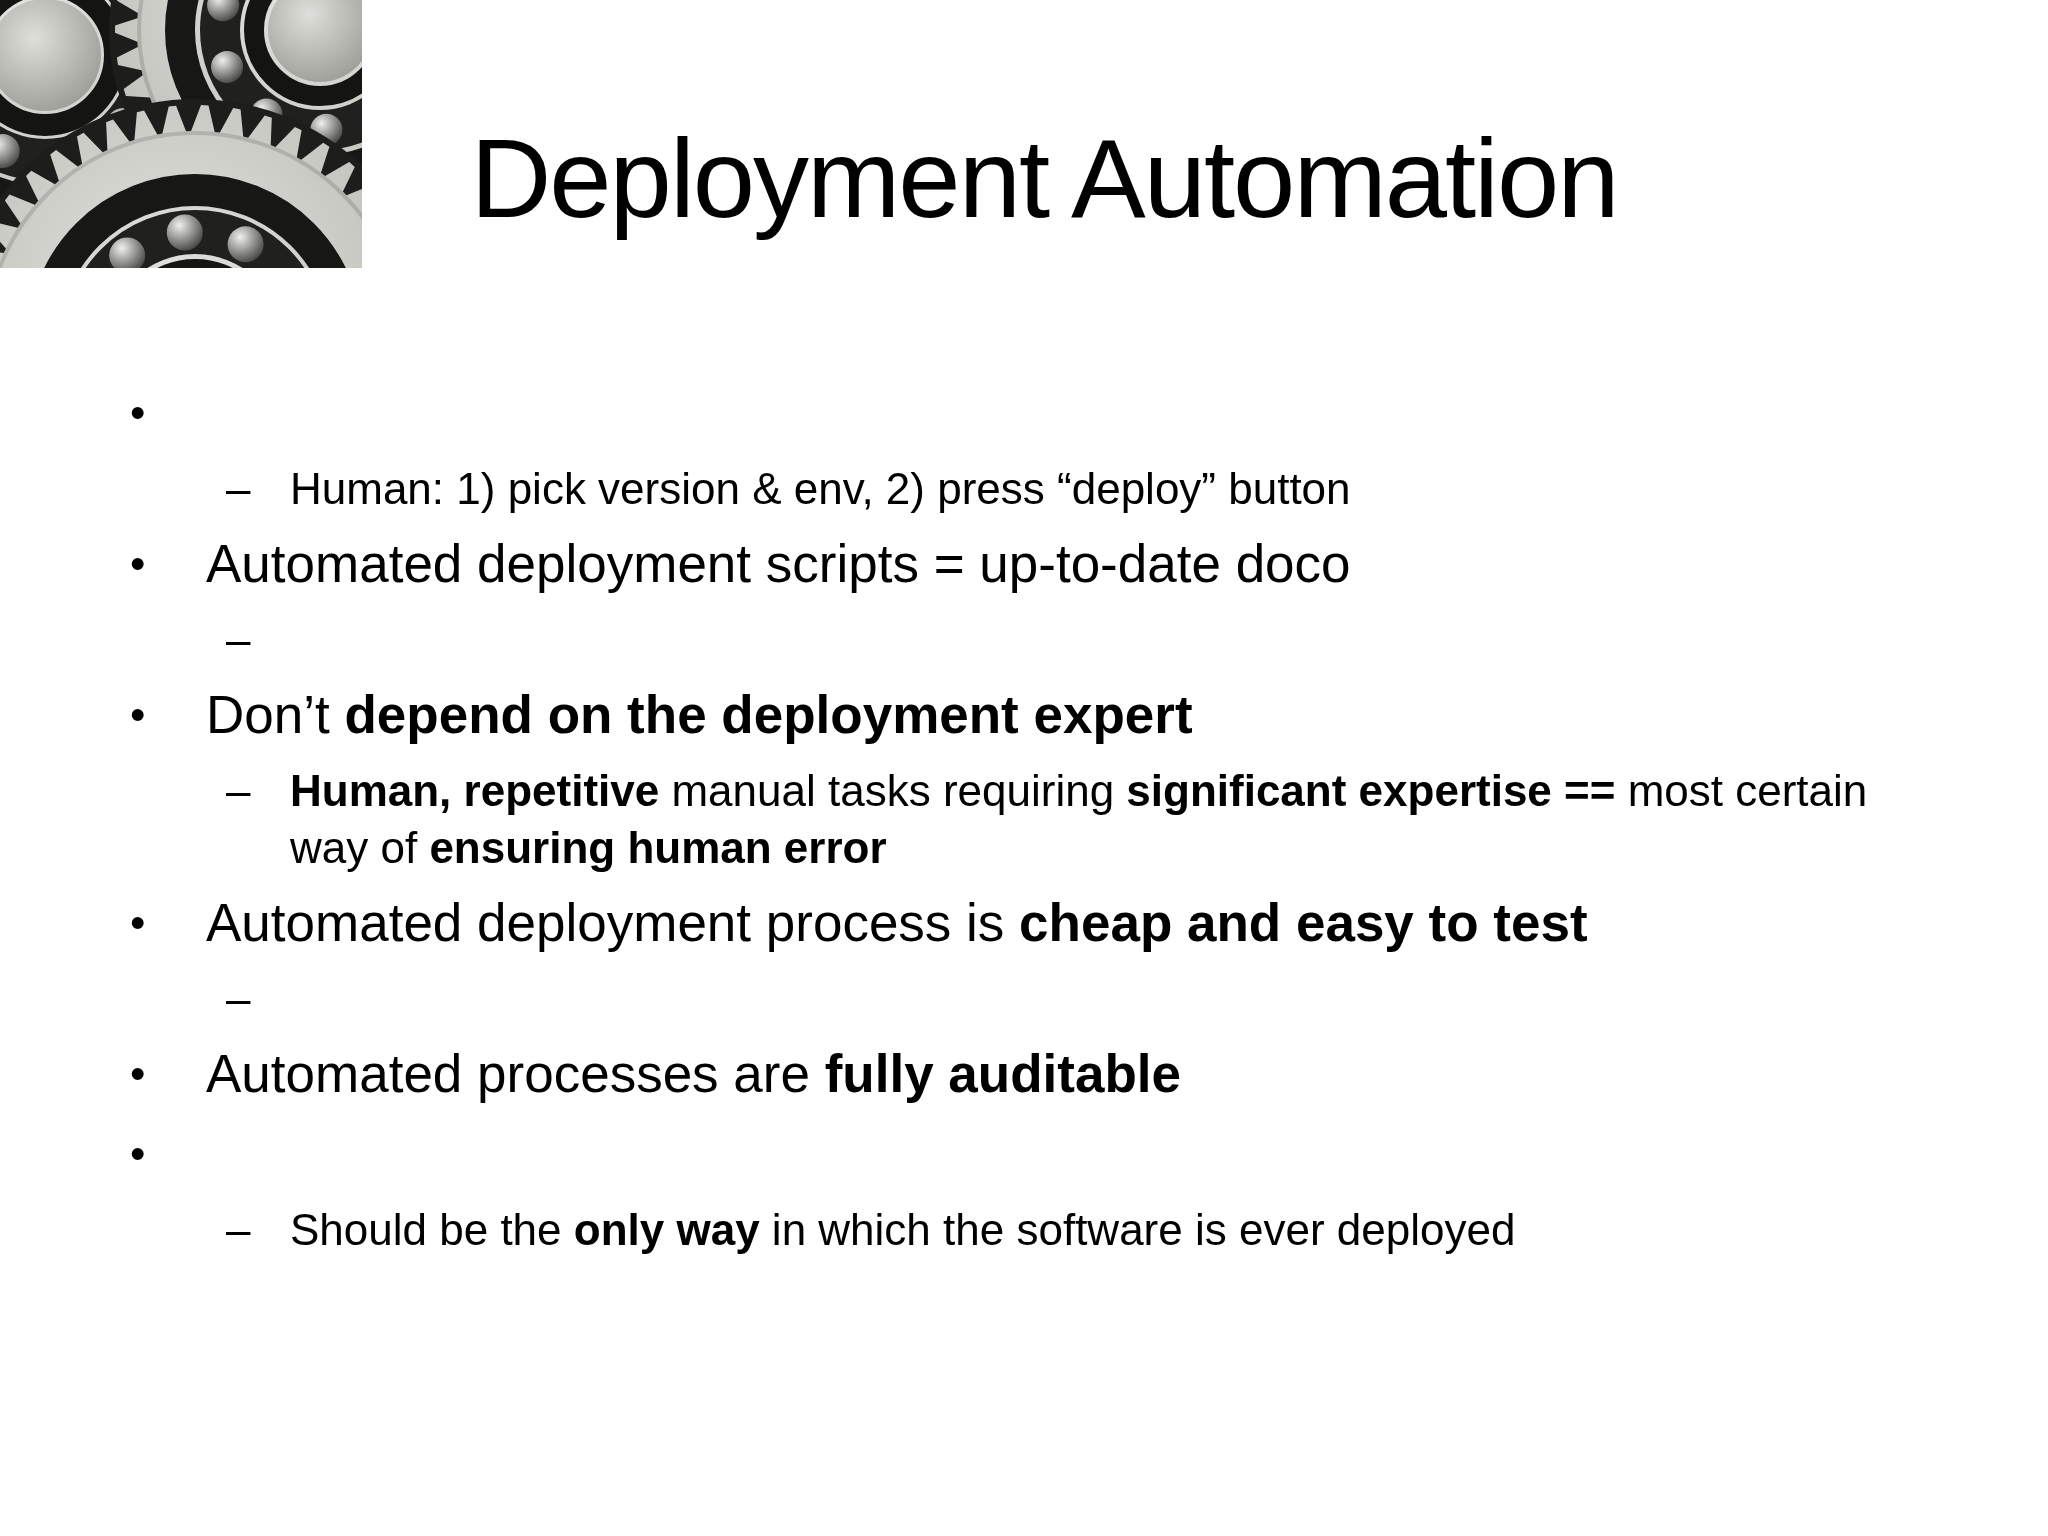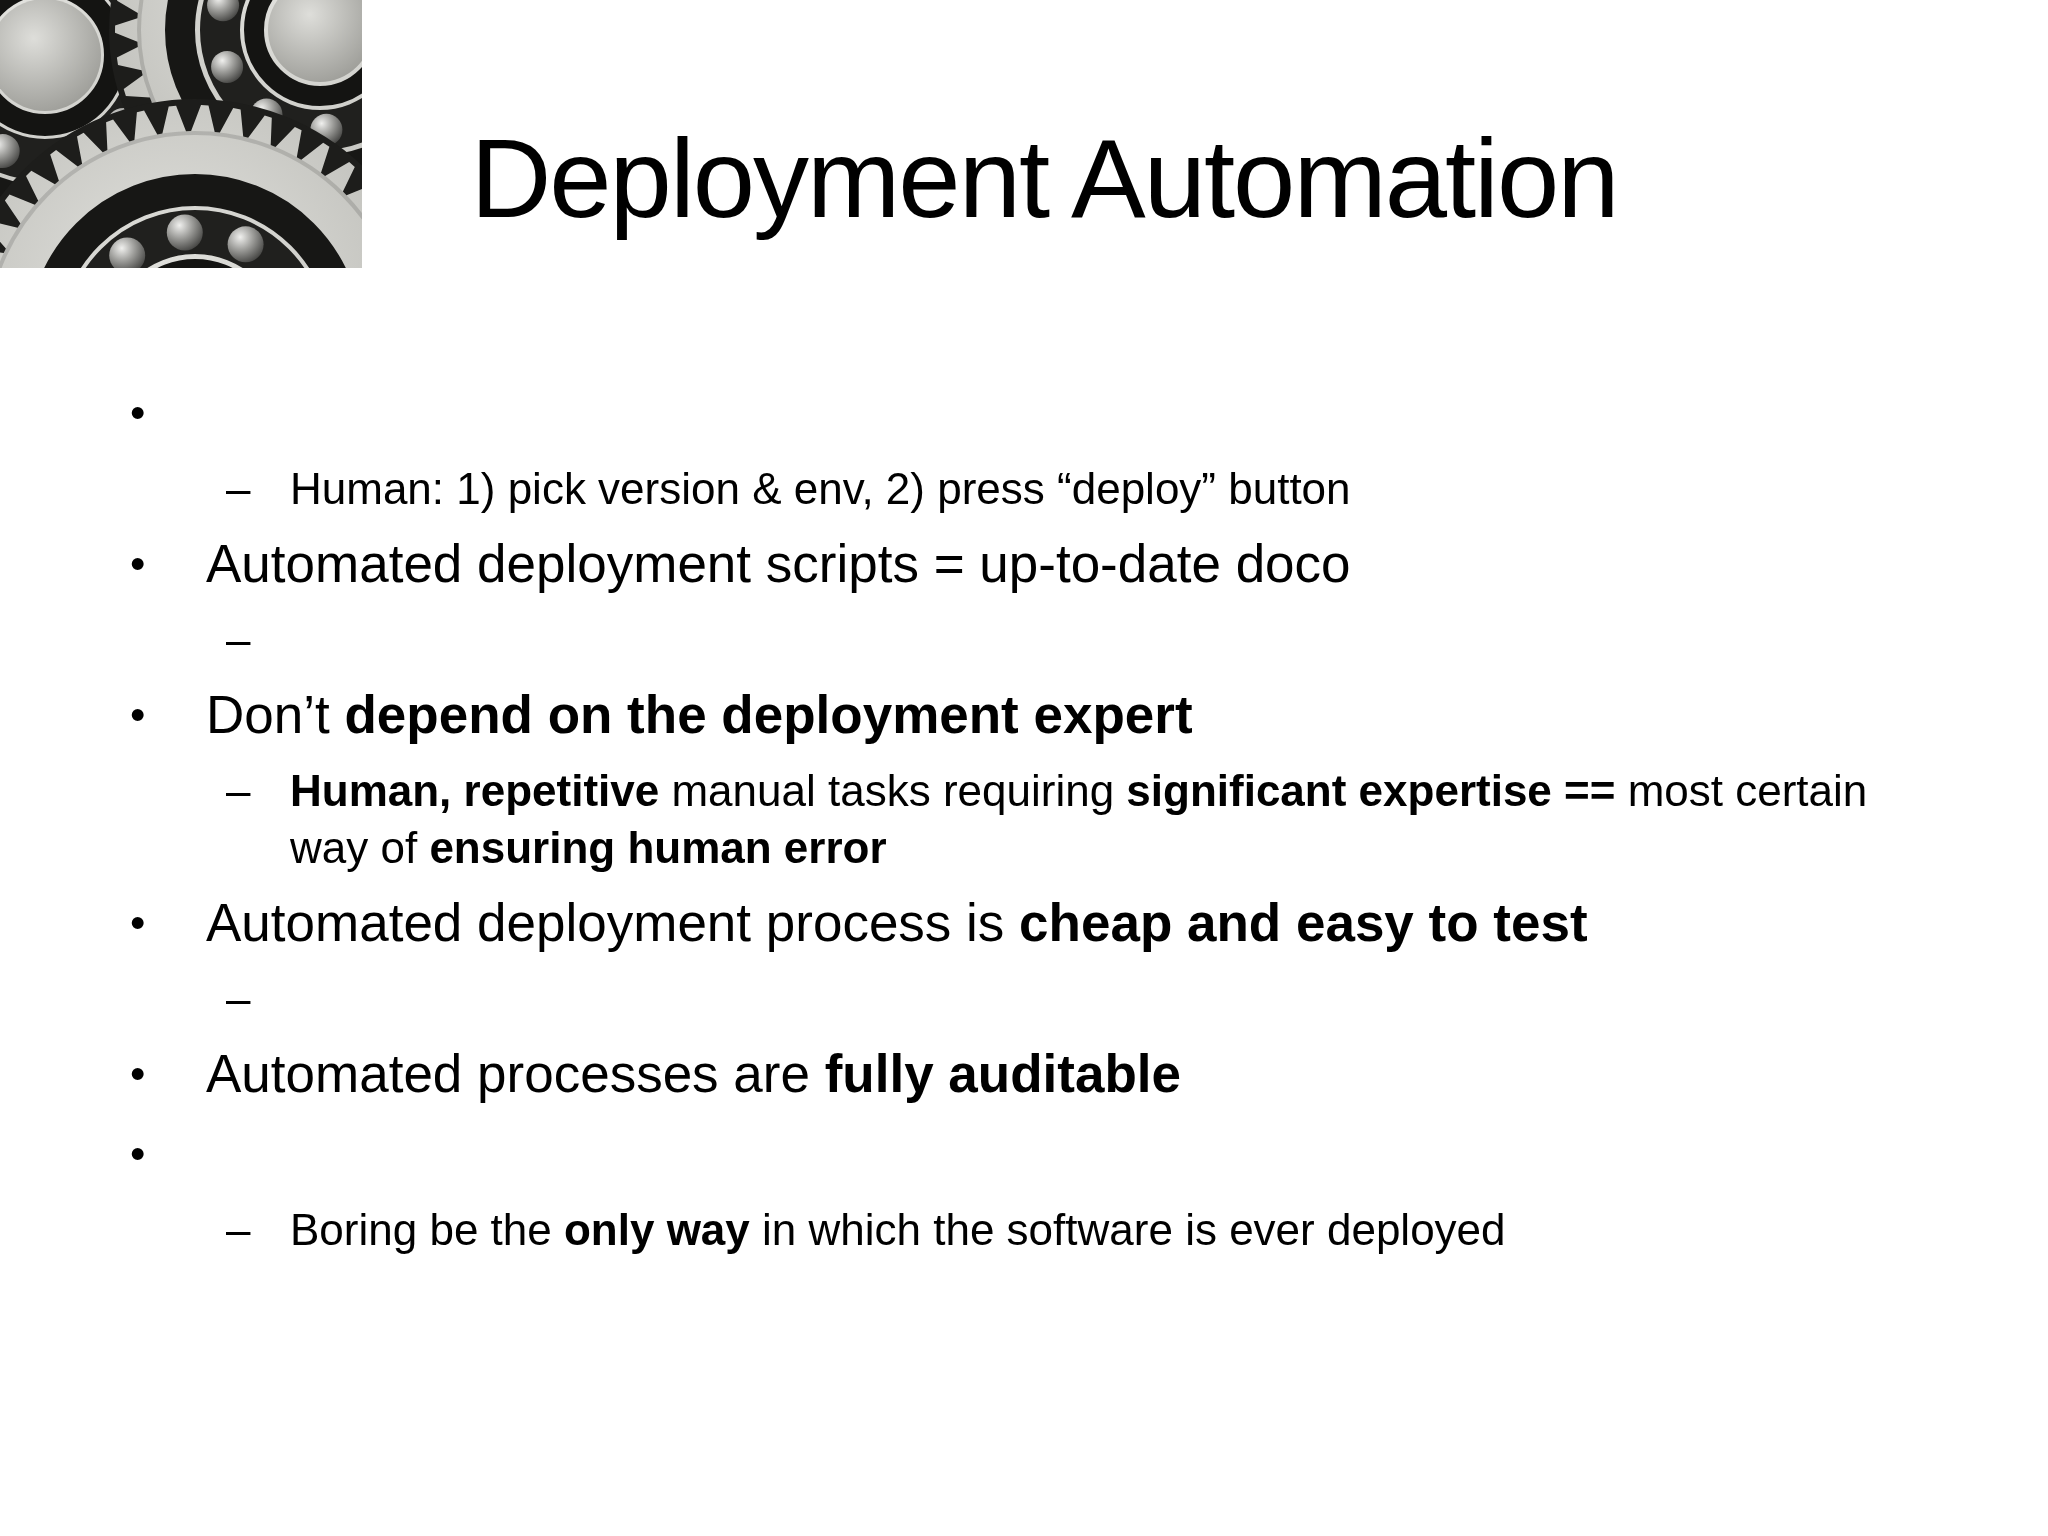--- a/index.html
+++ b/index.html
@@ -156,17 +156,17 @@
       </div>
       <div class="item l1">
         <span class="marker">•</span>
         <span class="text"><span>Automated processes are </span><b>fully auditable</b></span>
       </div>
       <div class="item l1">
         <span class="marker">•</span>
       </div>
       <div class="item l2">
         <span class="marker">–</span>
-        <span class="text"><span>Boring be the </span><b>only way</b><span> in which the software is ever deployed</span></span>
+        <span class="text"><span>Should be the </span><b>only way</b><span> in which the software is ever deployed</span></span>
       </div>
     </div>
 
 </div>
 
 </body></html>

